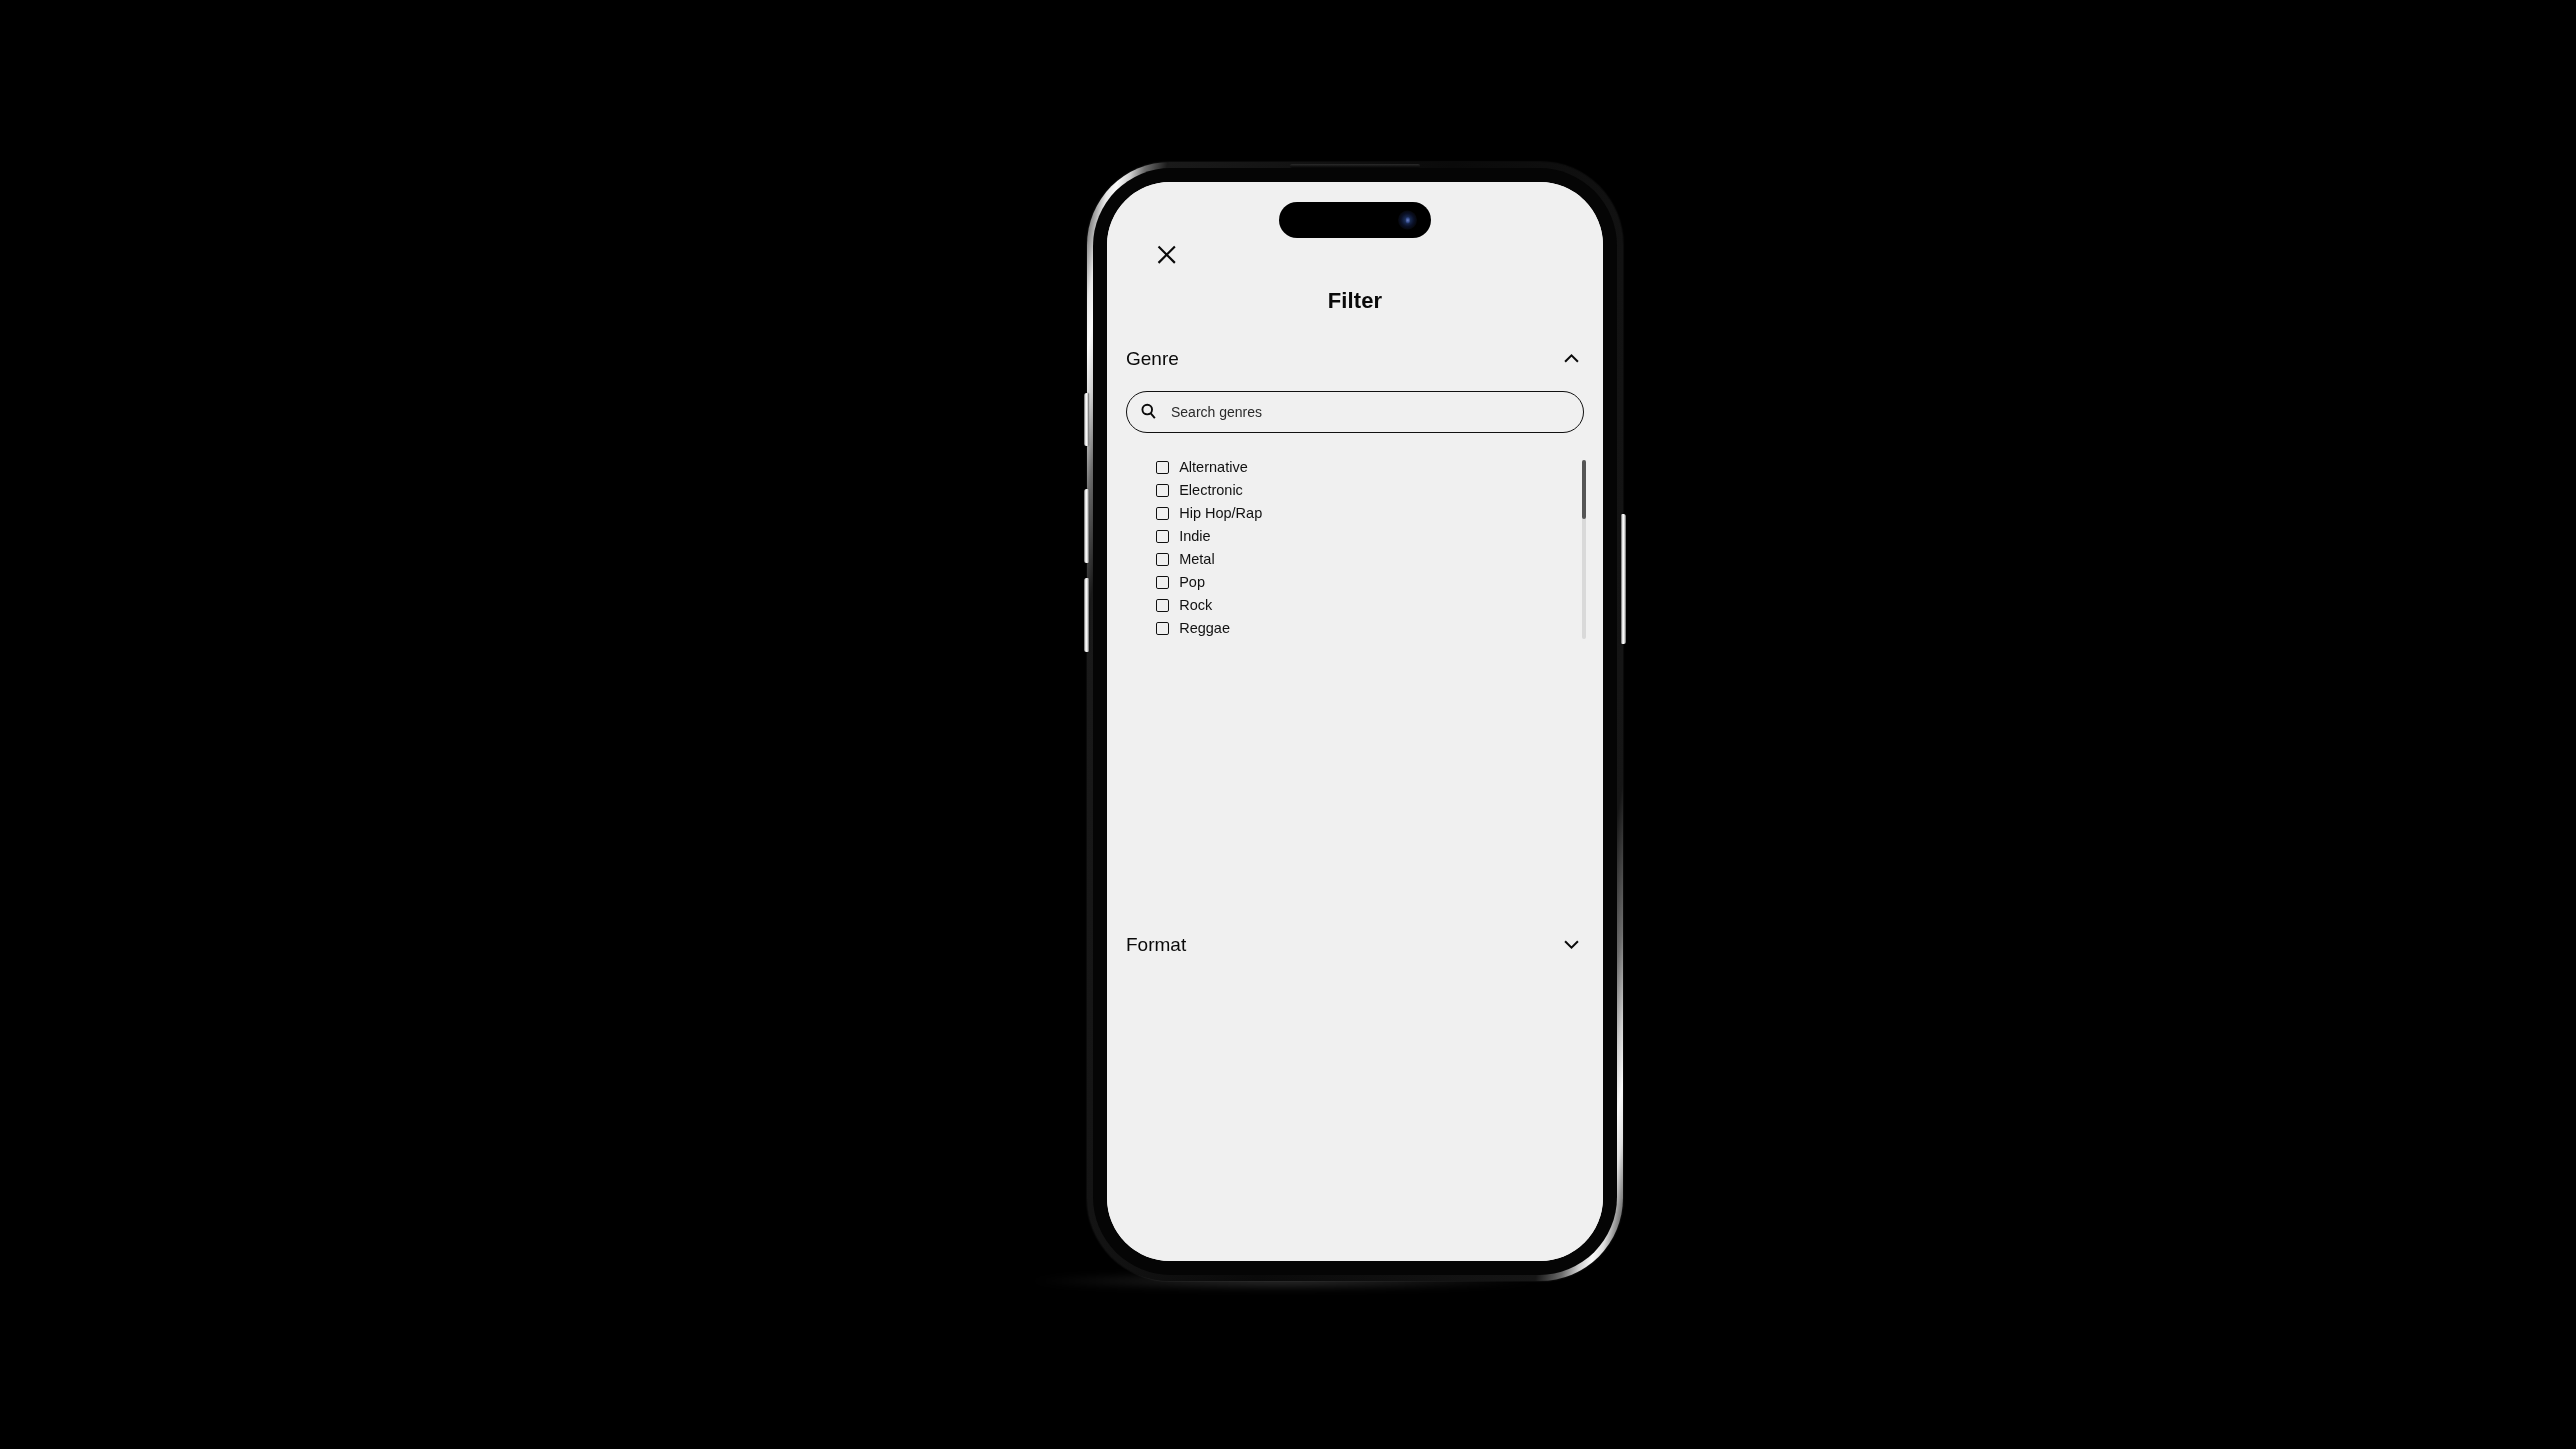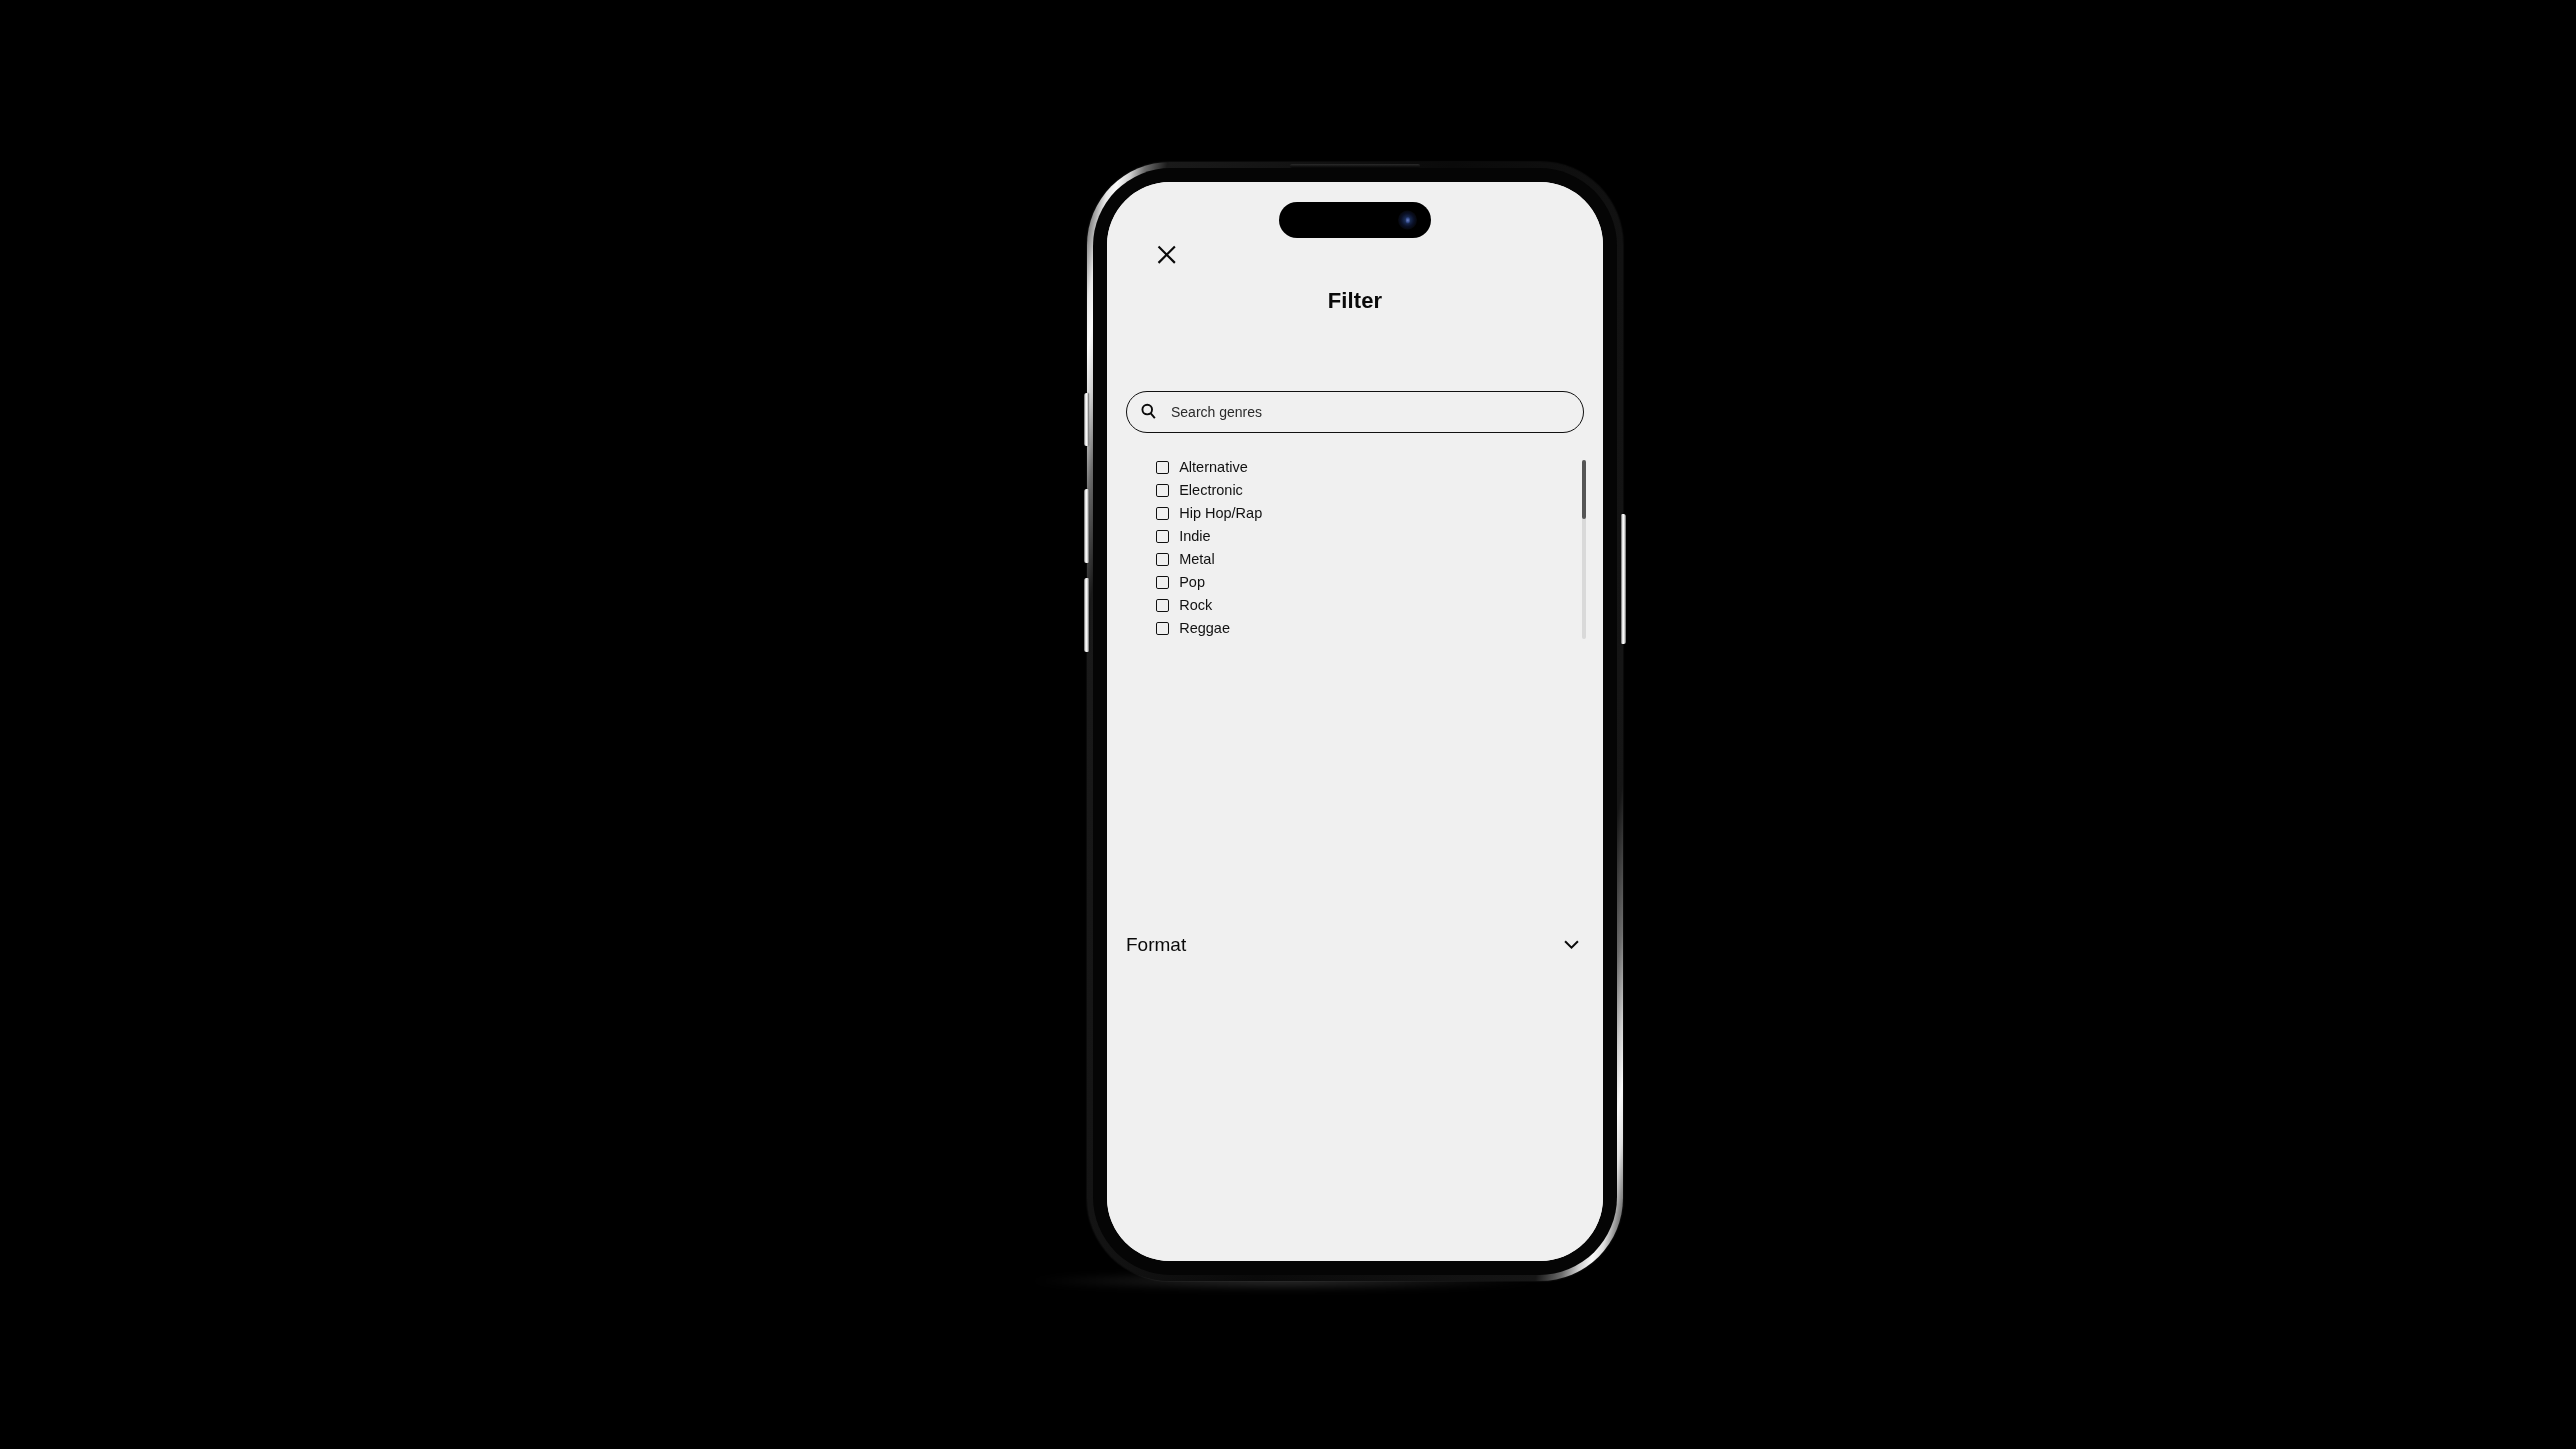--- a/index.html
+++ b/index.html
@@ -355,20 +355,28 @@
         <div class="close-btn">
           <svg width="21.4" height="21.4" viewBox="0 0 34 34">
             <path d="M4 4 L30 30 M30 4 L4 30" stroke="#0a0a0a" stroke-width="3.4" stroke-linecap="butt" fill="none"></path>
           </svg>
         </div>
 
         <div class="page-title">Filter</div>
 
         <div class="filter-body">
 
+          <div class="section-head sec-genre">
+            <span class="section-title">Genre</span>
+            <span class="chev">
+              <svg width="19" height="19" viewBox="0 0 30 30">
+                <path d="M6 19 L15 10 L24 19" stroke="#0a0a0a" stroke-width="3.2" fill="none" stroke-linecap="square" stroke-linejoin="miter"></path>
+              </svg>
+            </span>
+          </div>
 
           <div class="search-wrap">
             <span class="search-icon">
               <svg width="19" height="19" viewBox="0 0 30 30">
                 <circle cx="13" cy="12" r="7.6" stroke="#0a0a0a" stroke-width="3" fill="none"></circle>
                 <path d="M18.6 17.8 L25 25.5" stroke="#0a0a0a" stroke-width="3" stroke-linecap="butt"></path>
               </svg>
             </span>
             <input class="search-input" type="text" placeholder="Search genres" style="">
           </div>

